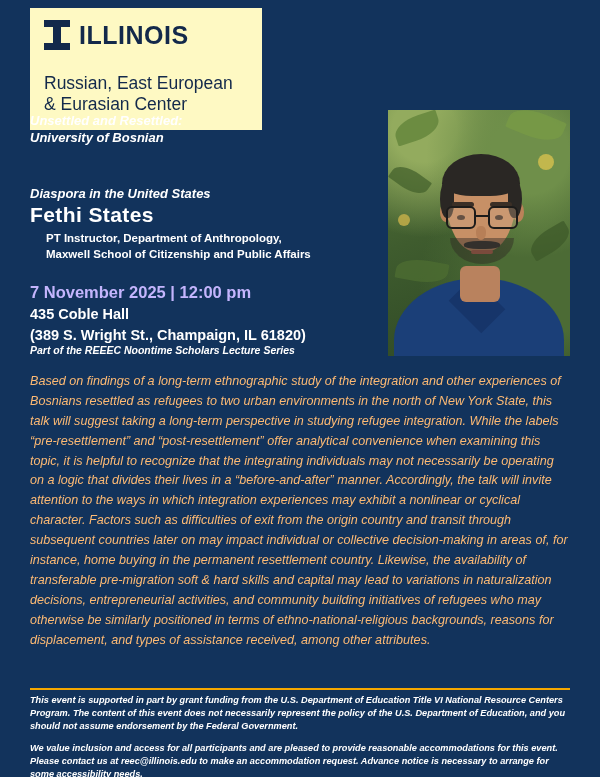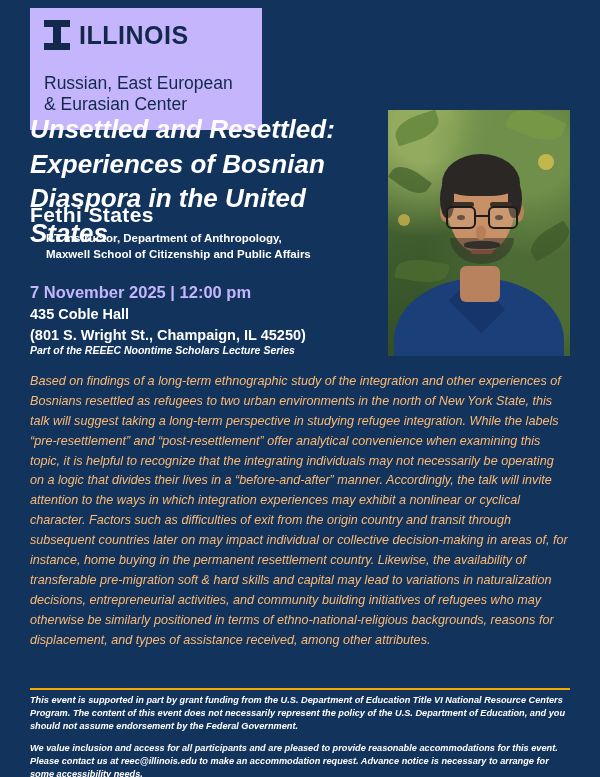--- a/index.html
+++ b/index.html
@@ -21,21 +21,21 @@
     background: #12335c;
     box-sizing: border-box;
   }
 
   
   .logo-block {
     position: absolute;
     left: 30px;
     top: 8px;
     width: 232px;
-    background: #c4b5fd;
+    background: #fef9c3;
     color: #13294b;
     padding: 12px 14px 14px 14px;
     box-sizing: border-box;
   }
   .logo-row {
     display: flex;
     align-items: center;
     gap: 9px;
   }
   .block-i {
@@ -66,29 +66,29 @@
     color: #13294b;
     font-weight: normal;
   }
 
   
   .title {
     position: absolute;
     left: 30px;
     top: 112px;
     width: 345px;
-    font-size: 26px;
+    font-size: 13px;
     font-style: italic;
     font-weight: bold;
     line-height: 1.33;
     color: #ffffff;
   }
   .title .line1 { display: block; }
   .title .line2 { display: block; }
-  .title .line3 { display: block; }
+  .title .line3 { display: block; margin-top: 38px; }
 
   
   .speaker-name {
     position: absolute;
     left: 30px;
     top: 203px;
     font-size: 21px;
     font-weight: bold;
     letter-spacing: 0.4px;
     color: #ffffff;
@@ -358,34 +358,34 @@
       <span class="wordmark">ILLINOIS</span>
     </div>
     <div class="center-name">
       <div>Russian, East European</div>
       <div>&amp; Eurasian Center</div>
     </div>
   </div>
 
   <div class="title">
     <span class="line1">Unsettled and Resettled:</span>
-    <span class="line2">Experiences of Bosnian</span>
+    <span class="line2">University of Bosnian</span>
     <span class="line3">Diaspora in the United States</span>
   </div>
 
   <div class="speaker-name">Fethi States</div>
   <div class="speaker-affil">
     <span>PT Instructor, Department of Anthropology,</span>
     <span>Maxwell School of Citizenship and Public Affairs</span>
   </div>
 
   <div class="date-line">7 November 2025 | 12:00 pm</div>
   <div class="venue">
     <span>435 Coble Hall</span>
-    <span>(801 S. Wright St., Champaign, IL 45250)</span>
+    <span>(389 S. Wright St., Champaign, IL 61820)</span>
   </div>
   <div class="series">Part of the REEEC Noontime Scholars Lecture Series</div>
 
   <div class="portrait">
     <div class="bg"></div>
     <div class="leaf l1"></div>
     <div class="leaf l2"></div>
     <div class="leaf l3"></div>
     <div class="leaf l4"></div>
     <div class="leaf l5"></div>

